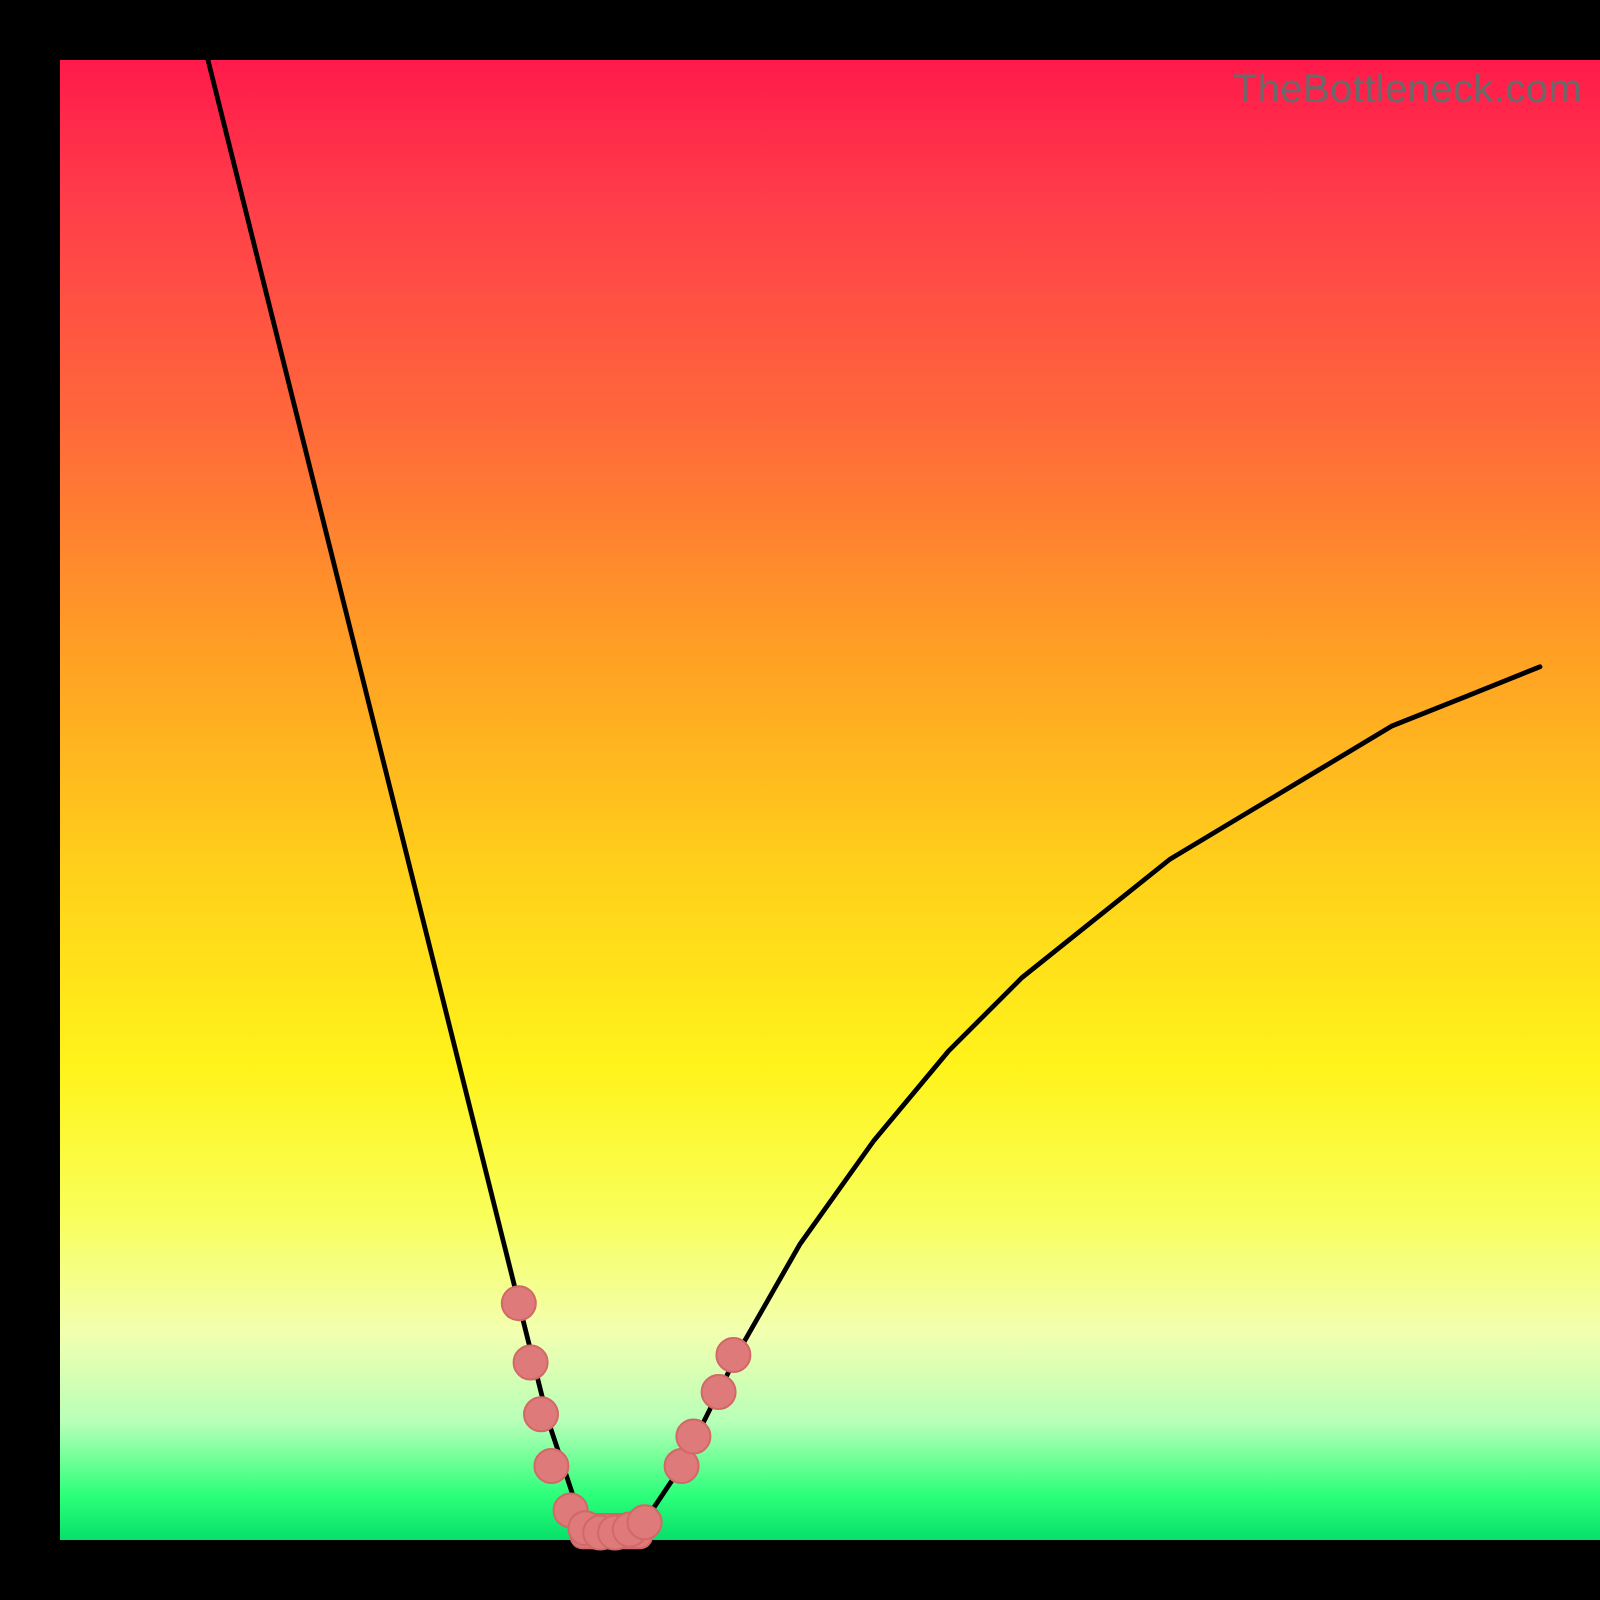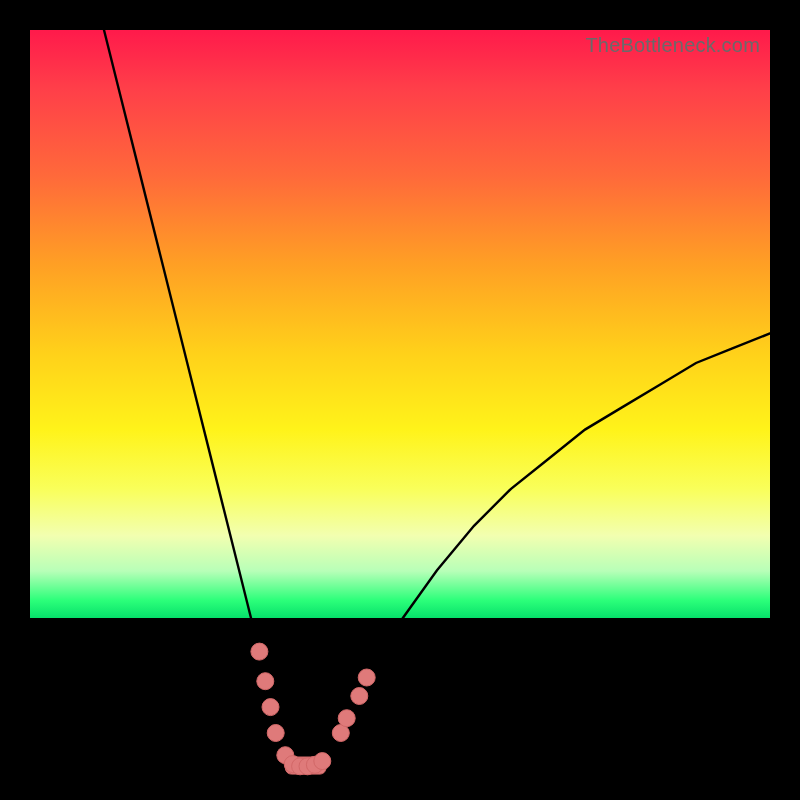--- a/index.html
+++ b/index.html
@@ -17,35 +17,36 @@
     top: 0;
     width: 800px;
     height: 800px;
     background: #000;
   }
   .plot {
     position: absolute;
     left: 30px;
     top: 30px;
     width: 740px;
-    height: 588px;
+    height: 740px;
     background: linear-gradient(
       to bottom,
       #ff1a4b 0%,
       #ff3f49 10%,
       #ff6a3a 25%,
       #ffa024 40%,
       #ffd11a 55%,
       #fff31a 68%,
       #f9ff5a 78%,
       #f2ffb0 86%,
       #b8ffb8 92%,
       #2cff7a 97%,
       #06e06a 100%
     );
+    padding-left: 31px;
   }
   .attribution {
     position: absolute;
     top: 4px;
     right: 10px;
     color: #6a6a6a;
     font-size: 20px;
     font-weight: 500;
     letter-spacing: 0.2px;
   }

